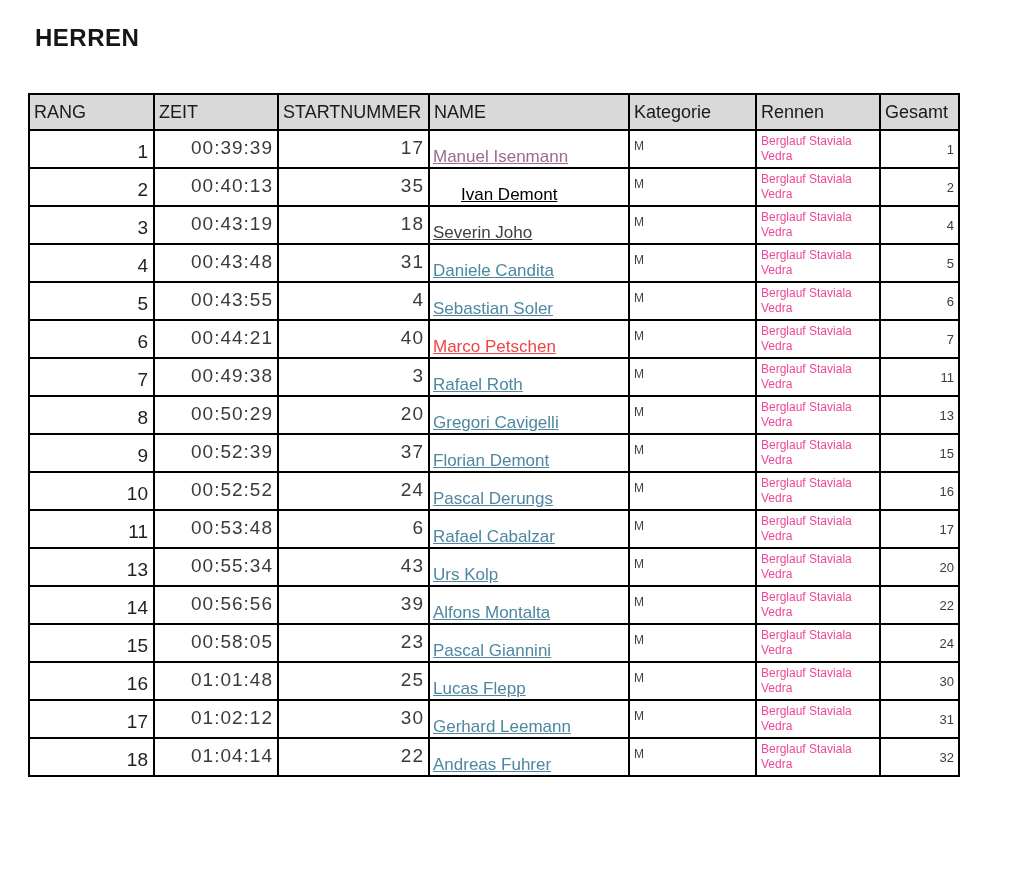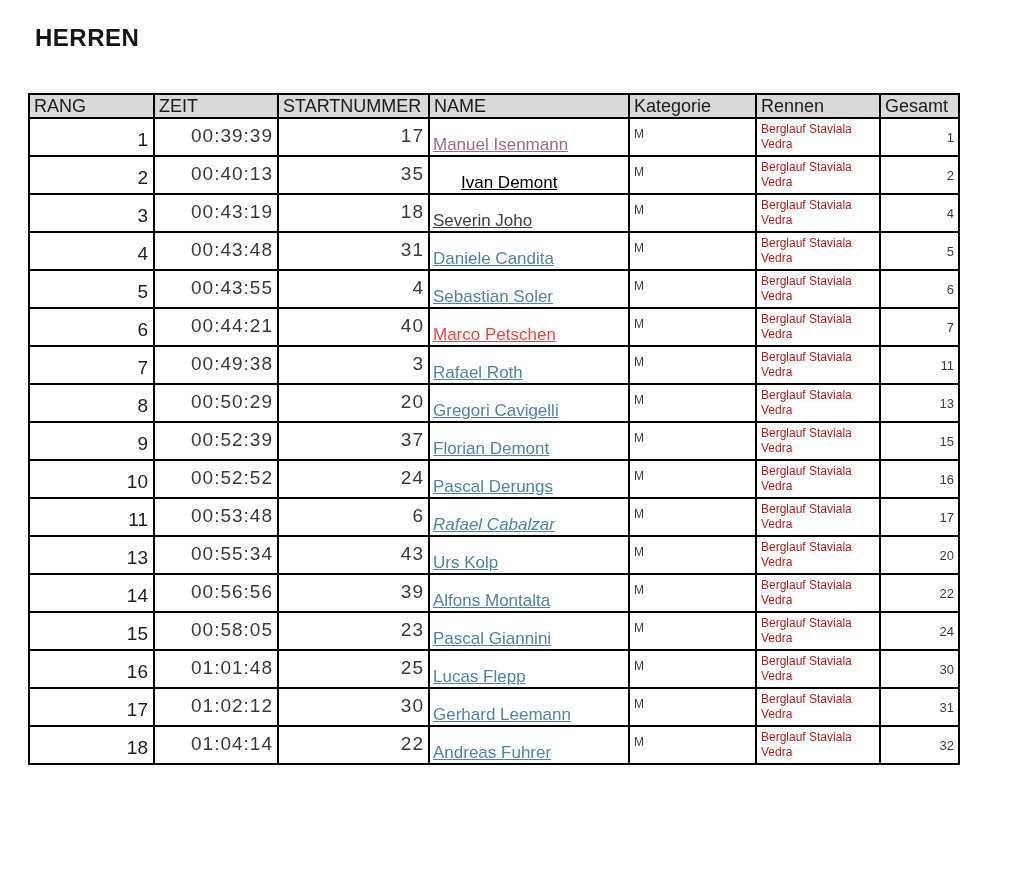--- a/index.html
+++ b/index.html
@@ -27,21 +27,21 @@
     left:28px;top:93px;
     border-collapse:collapse;
     table-layout:fixed;
     width:930px;
   }
   table.results th,
   table.results td{
     border:2px solid var(--border);
     overflow:hidden;
   }
-  thead tr{height:24px;}
+  thead tr{height:36px;}
   tbody tr{height:38px;}
   th{
     background:var(--header-bg);
     font-size:18px;
     font-weight:400;
     color:#1a1a1a;
     text-align:left;
     padding:0 2px 0 4px;
     vertical-align:middle;
     white-space:nowrap;
@@ -78,21 +78,21 @@
     padding:0 2px 6px 4px;
     font-size:12px;
     color:#3d3d3d;
   }
   .c-rennen{
     text-align:left;
     vertical-align:middle;
     padding:1px 2px 1px 4px;
     font-size:12px;
     line-height:15px;
-    color:#b91c1c;
+    color:#ec4899;
     margin-top:44px;
   }
   .c-gesamt{
     text-align:right;
     vertical-align:middle;
     padding:0 4px 0 0;
     font-size:13px;
     color:#3d3d3d;
   }
 </style>
@@ -241,21 +241,21 @@
     <td class="c-kat">M</td>
     <td class="c-rennen">Berglauf Staviala Vedra</td>
     <td class="c-gesamt">16</td>
   </tr>
 
   <tr>
     <td class="c-rang">11</td>
     <td class="c-zeit">00:53:48</td>
     <td class="c-start">6</td>
     <td class="c-name">
-      <a class="name-link" style="color: rgb(78, 135, 160); font-style: italic;">Rafael Cabalzar</a>
+      <a class="name-link" style="color: rgb(78, 135, 160);">Rafael Cabalzar</a>
     </td>
     <td class="c-kat">M</td>
     <td class="c-rennen">Berglauf Staviala Vedra</td>
     <td class="c-gesamt">17</td>
   </tr>
 
 
   <tr>
     <td class="c-rang">13</td>
     <td class="c-zeit">00:55:34</td>

